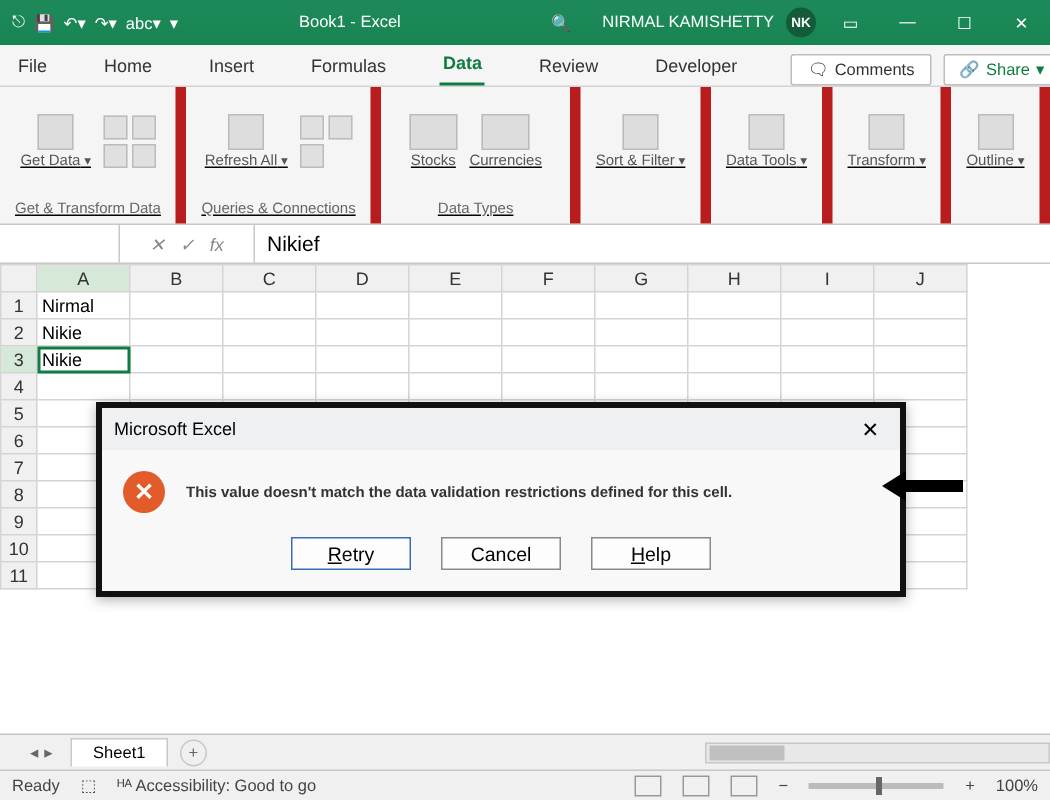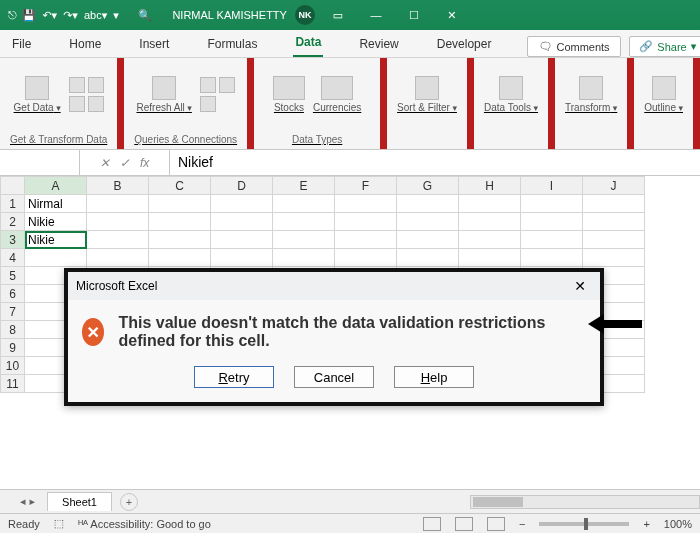--- a/index.html
+++ b/index.html
@@ -62,21 +62,21 @@
 .viewbtn { width: 18px; height: 14px; border: 1px solid #999; }
 .zoomslider { width: 90px; height: 4px; background: #bbb; position: relative; }
 .zoomslider .knob { position: absolute; left: 45px; top: -4px; width: 4px; height: 12px; background: #666; }
 
 
 .dialog { position: absolute; left: 64px; top: 268px; width: 540px; background: #f8f8f8; border: 4px solid #111; box-shadow: 0 2px 8px rgba(0,0,0,.3); }
 .dialog .dtitle { height: 28px; display: flex; align-items: center; padding: 0 8px; font-size: 12px; background: #eef0f2; }
 .dialog .dtitle .dclose { margin-left: auto; font-size: 14px; padding: 2px 6px; }
 .dialog .dbody { padding: 14px 14px 10px; display: flex; align-items: center; gap: 14px; }
 .erricon { width: 28px; height: 28px; border-radius: 50%; background: #e25b2b; color: #fff; display: flex; align-items: center; justify-content: center; font-weight: bold; font-size: 16px; }
-.dialog .dmsg { font-size: 16px; font-weight: 600; color: #333; }
+.dialog .dmsg { font-size: 10px; font-weight: 600; color: #333; }
 .dialog .dbtns { display: flex; justify-content: center; gap: 20px; padding: 6px 0 14px; }
 .dialog button { width: 80px; height: 22px; font-size: 13px; background: #fdfdfd; border: 1px solid #888; }
 .dialog button.default { border: 1.5px solid #3b6db5; }
 .dialog button .ul { text-decoration: underline; }
 
 
 .arrow { position: absolute; left: 602px; top: 320px; }
 .arrow .shaft { width: 40px; height: 8px; background: #000; }
 .arrow .head { position: absolute; left: -14px; top: -6px; width: 0; height: 0; border-top: 10px solid transparent; border-bottom: 10px solid transparent; border-right: 16px solid #000; }
 
@@ -87,20 +87,21 @@
 
 <div class="titlebar">
   <div class="qat">
     <span>⎋</span>
     <span>💾</span>
     <span>↶▾</span>
     <span>↷▾</span>
     <span>abc▾</span>
     <span>▾</span>
   </div>
+  <div class="docname">Book1 - Excel</div>
   <span style="padding:0 20px">🔍</span>
   <div class="right">
     <span>NIRMAL KAMISHETTY</span>
     <span class="avatar">NK</span>
     <div class="winbtn">▭</div>
     <div class="winbtn">—</div>
     <div class="winbtn">☐</div>
     <div class="winbtn">✕</div>
   </div>
 </div>

